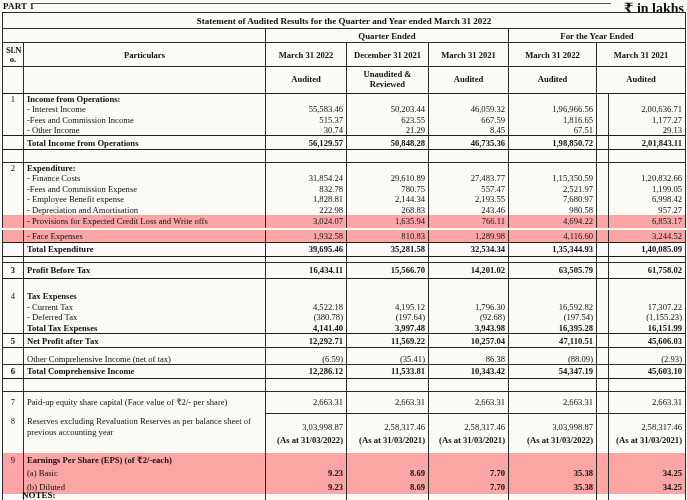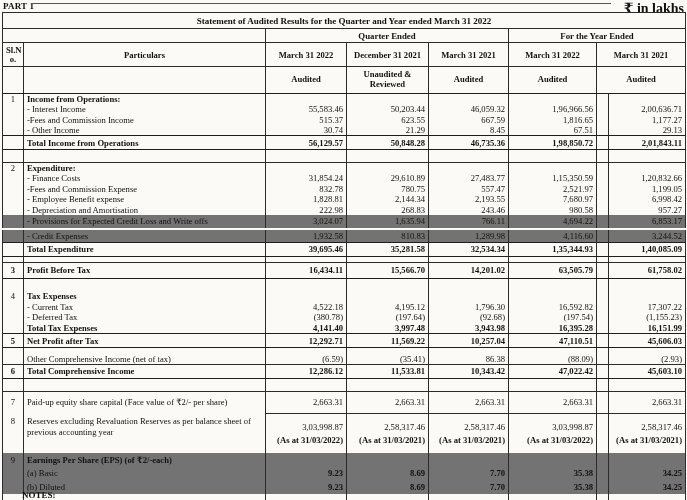--- a/index.html
+++ b/index.html
@@ -65,21 +65,21 @@
   tr.subtotal{height:11px;}
   tr.subtotal td{font-weight:bold;margin-left:14px;}
   tr.profit{height:16px;}
   tr.gap{height:13px;}
   tr.gap-b td{border-bottom:1px solid #2b2b2b;}
   tr.gap-thin{height:6px;}
   tr.gap-last{height:14px;}
   tr.bb td{border-bottom:1px solid #2b2b2b;}
   tr.bb-num td.num,tr.bb-num td.spacer{border-bottom:1px solid #2b2b2b;}
   tr.hl{height:13.5px;}
-  tr.hl td{background:#737373;}
+  tr.hl td{background:#fca5a5;}
   tr.hl-gap td{border-bottom:2.5px solid #fbfaf7;}
   tr.num-bold td.num{font-weight:bold;}
   tr.tall{height:22px;}
   tr.reserves{height:40px;}
   tr.reserves td.sl,tr.reserves td.lbl{vertical-align:top;padding-top:3px;}
   tr.reserves td.lbl{line-height:11px;}
   .as-at{font-weight:bold;margin-top:3px;}
   .notes-label{
     position:absolute;left:2px;top:490px;
     font-size:9px;font-weight:bold;padding-left:20px;
@@ -252,21 +252,21 @@
         <td class="lbl">- Provisions for Expected Credit Loss and Write offs</td>
         <td class="num">3,024.07</td>
         <td class="num">1,635.94</td>
         <td class="num">766.11</td>
         <td class="num">4,694.22</td>
         <td class="spacer"></td>
         <td class="num">6,853.17</td>
       </tr>
       <tr class="item hl">
         <td class="sl"></td>
-        <td class="lbl">- Credit Expenses</td>
+        <td class="lbl">- Face Expenses</td>
         <td class="num">1,932.58</td>
         <td class="num">810.83</td>
         <td class="num">1,289.98</td>
         <td class="num">4,116.60</td>
         <td class="spacer"></td>
         <td class="num">3,244.52</td>
       </tr>
       <tr class="total">
         <td class="sl"></td>
         <td class="lbl">Total Expenditure</td>
@@ -376,21 +376,21 @@
         <td class="num">(88.09)</td>
         <td class="spacer"></td>
         <td class="num">(2.93)</td>
       </tr>
       <tr class="total">
         <td class="sl">6</td>
         <td class="lbl">Total Comprehensive Income</td>
         <td class="num">12,286.12</td>
         <td class="num">11,533.81</td>
         <td class="num">10,343.42</td>
-        <td class="num">47,022.42</td>
+        <td class="num">54,347.19</td>
         <td class="spacer"></td>
         <td class="num">45,603.10</td>
       </tr>
       <tr class="gap gap-b">
         <td class="sl"></td>
         <td class="lbl"></td>
         <td class="num"></td>
         <td class="num"></td>
         <td class="num"></td>
         <td class="num"></td>

